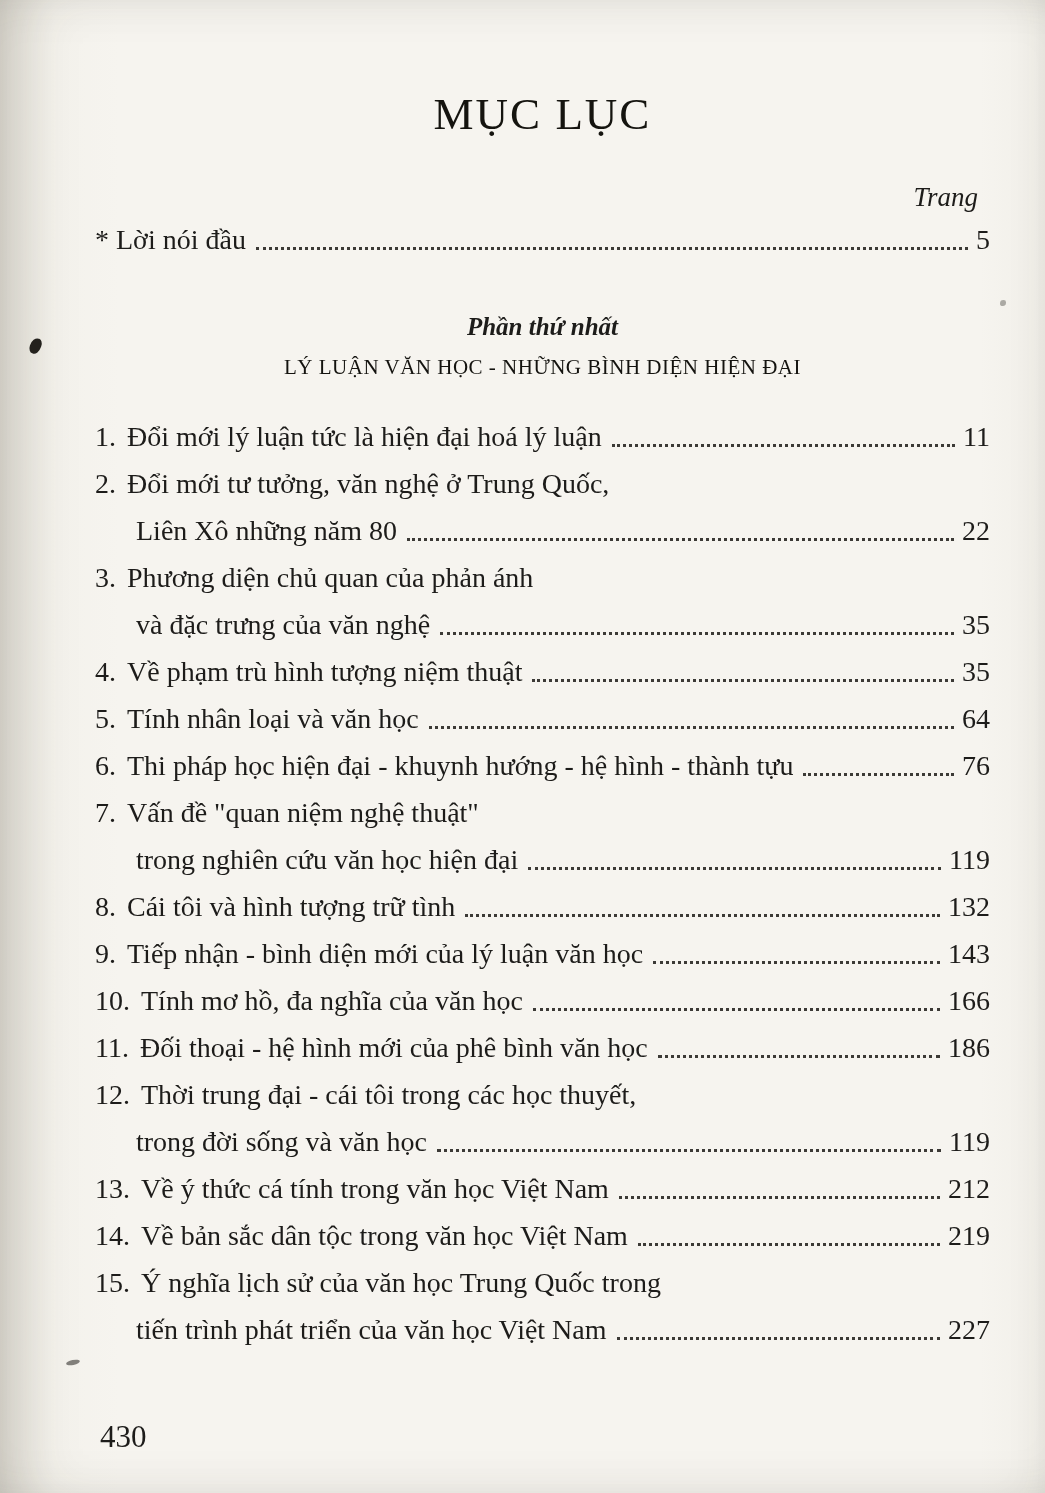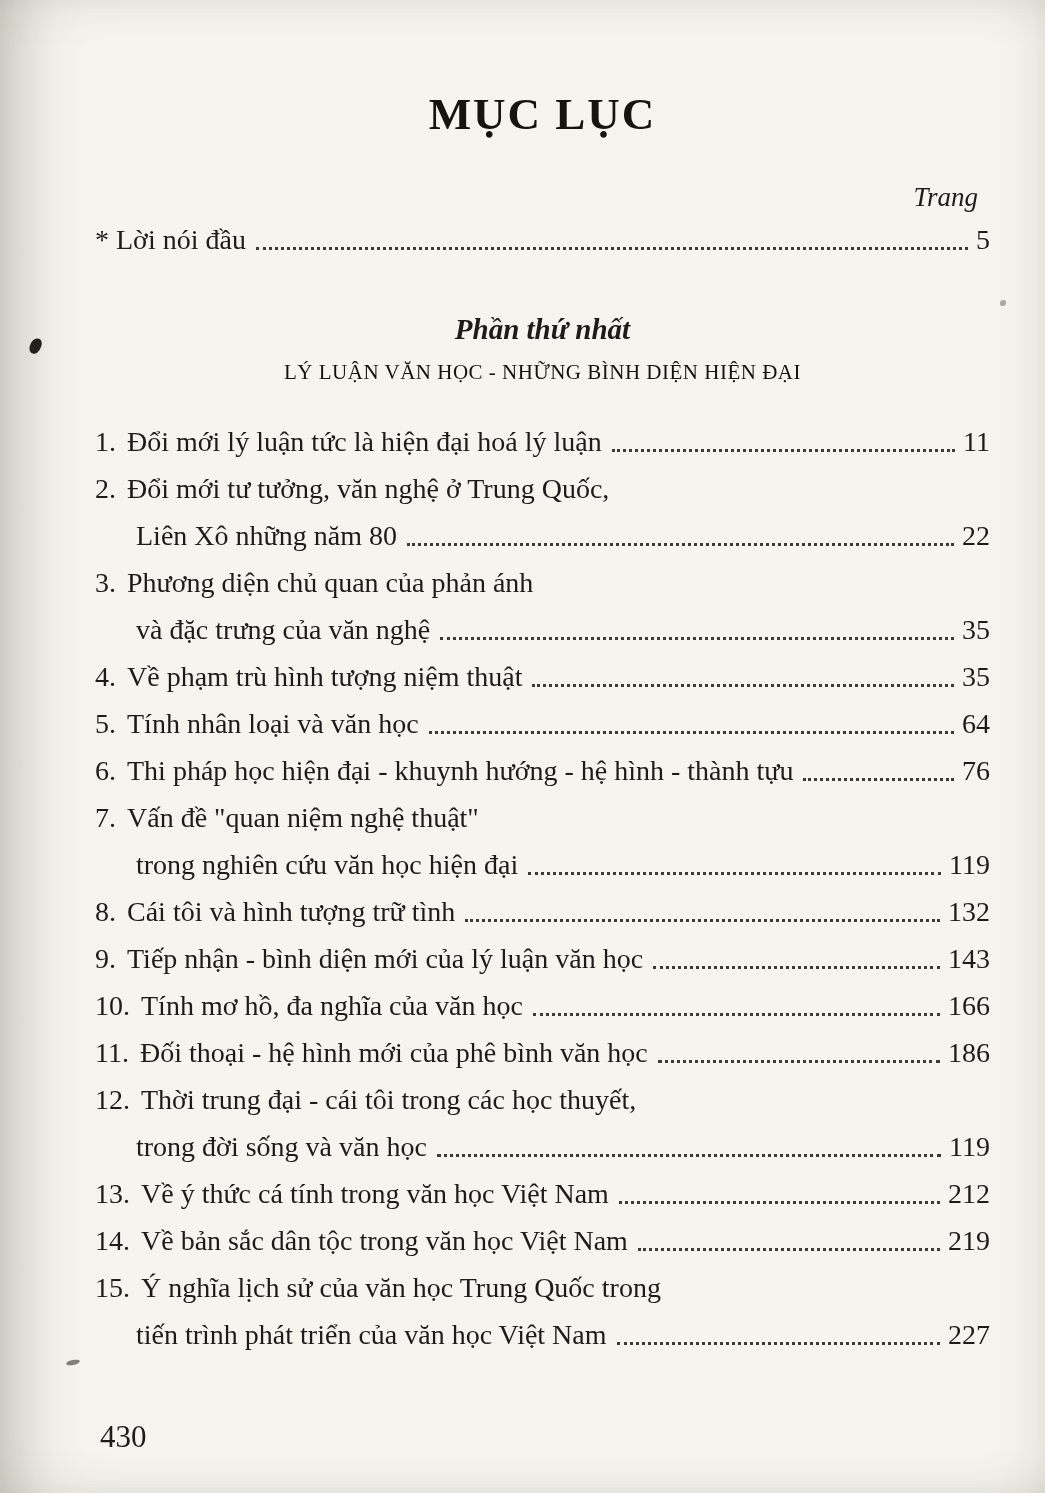--- a/index.html
+++ b/index.html
@@ -21,21 +21,21 @@
     font-family: "Liberation Serif", "DejaVu Serif", serif;
     color: #1d1c1a;
     overflow: hidden;
   }
   .content {
     padding: 0 55px 0 95px;
   }
   .title {
     text-align: center;
     font-size: 45px;
-    font-weight: bold;
+    font-weight: normal;
     letter-spacing: 2px;
     padding-top: 88px;
     color: #15140f;
   }
   .trang {
     text-align: right;
     font-style: italic;
     font-size: 27px;
     margin-top: 42px;
     padding-right: 12px;
@@ -49,21 +49,21 @@
   }
   .preface-row {
     margin-top: 10px;
     margin-bottom: 0;
     justify-content: flex-end;
   }
   .part-heading {
     text-align: center;
     font-weight: bold;
     font-style: italic;
-    font-size: 29px;
+    font-size: 25px;
     margin-top: 56px;
   }
   .part-title {
     text-align: center;
     font-size: 21px;
     letter-spacing: 0.5px;
     margin-top: 14px;
     color: #14130f;
   }
   .entries {

